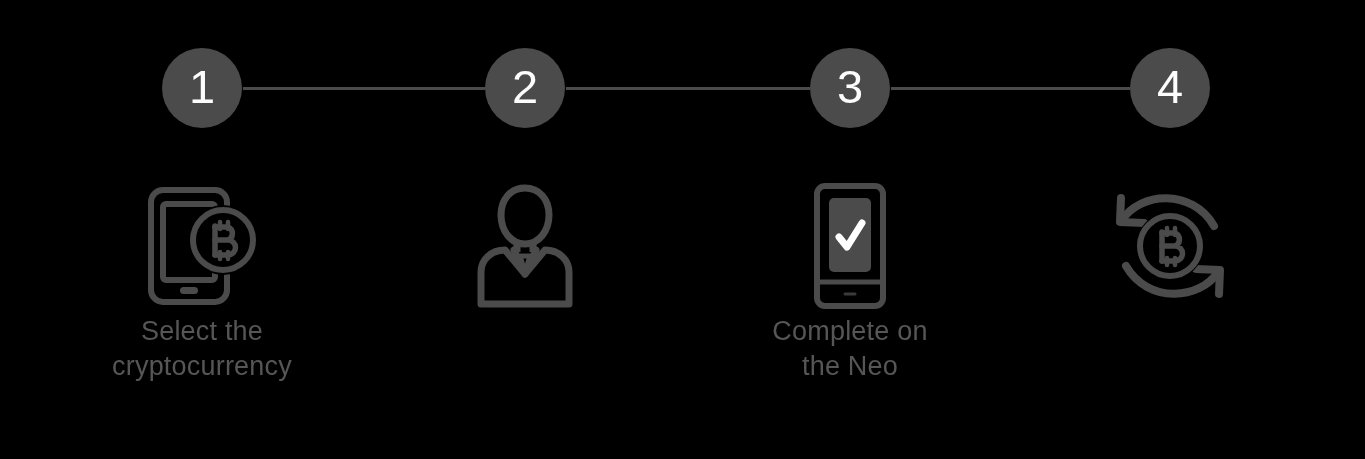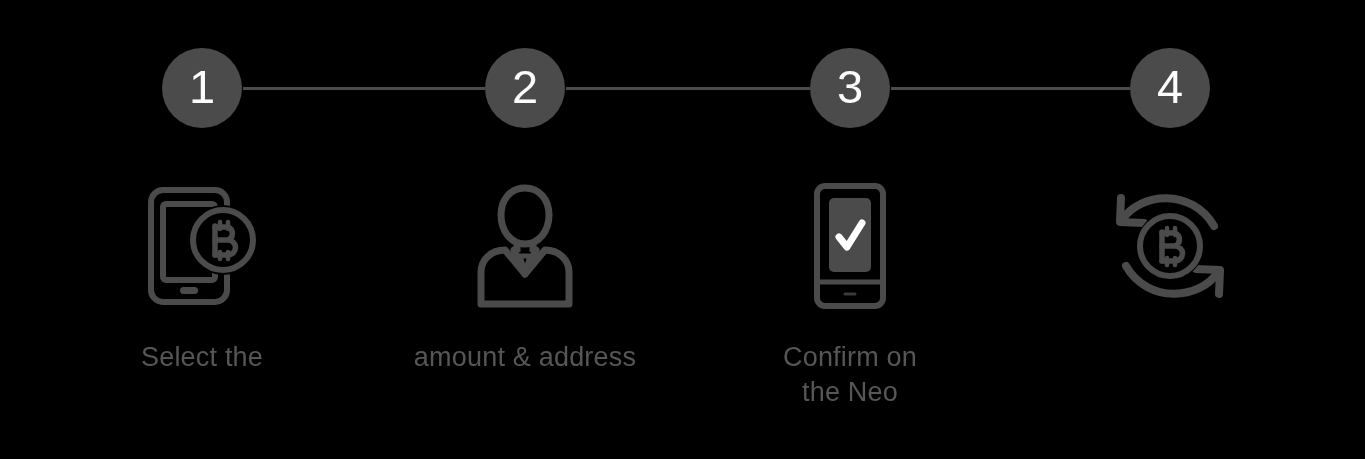--- a/index.html
+++ b/index.html
@@ -74,21 +74,21 @@
     width: 140px;
     height: 128px;
     display: flex;
     align-items: center;
     justify-content: center;
   }
   .icon-box svg { display: block; }
 
   .caption {
     position: absolute;
-    top: 340px;
+    top: 314px;
     width: 300px;
     text-align: center;
     color: #565656;
     font-size: 27px;
     line-height: 35px;
     font-weight: 400;
     letter-spacing: 0.2px;
     user-select: none;
   }
   .caption .cap-line { display: block; white-space: nowrap; }
@@ -123,20 +123,21 @@
         <path d="M78 44 L78 73" stroke="#4b4b4b" stroke-width="5.5" stroke-linecap="round"></path>
         <path d="M83 40 L83 47" stroke="#4b4b4b" stroke-width="4.5" stroke-linecap="round"></path>
         <path d="M91 40 L91 47" stroke="#4b4b4b" stroke-width="4.5" stroke-linecap="round"></path>
         <path d="M83 70 L83 77" stroke="#4b4b4b" stroke-width="4.5" stroke-linecap="round"></path>
         <path d="M91 70 L91 77" stroke="#4b4b4b" stroke-width="4.5" stroke-linecap="round"></path>
         <path d="M78 45 L91 45 A7 7 0 0 1 91 58 L78 58 L91 58 A7.5 7.5 0 0 1 91 73 L78 73" stroke="#4b4b4b" stroke-width="5.5" fill="none" stroke-linecap="round" stroke-linejoin="round"></path>
       </svg>
     </div>
     <div class="caption">
       <span class="cap-line">Select the</span>
+      <span class="cap-line">cryptocurrency</span>
     </div>
   </div>
 
   <div class="step" style="left:375px;">
     <div class="circle">
       <span>2</span>
     </div>
     <div class="icon-box" style="left:80px;">
       <svg width="120" height="128" viewBox="0 0 120 128" fill="none">
 
@@ -148,21 +149,20 @@
         <path d="M16 122 L16 90 C16 78 26 68 40 68
                  L60 92
                  L80 68 C94 68 104 78 104 90 L104 122 Z" stroke="#4b4b4b" stroke-width="7" fill="none" stroke-linejoin="round" stroke-linecap="round"></path>
 
         <path d="M49 68 L60 92 L71 68" stroke="#4b4b4b" stroke-width="7" fill="none" stroke-linejoin="round" stroke-linecap="round"></path>
 
         <path d="M55 74 L60 90 L65 74 Z" stroke="#4b4b4b" stroke-width="5" fill="none" stroke-linejoin="round"></path>
       </svg>
     </div>
     <div class="caption">
-      <span class="cap-line">amount &amp; address</span>
     </div>
   </div>
 
   <div class="step" style="left:700px;">
     <div class="circle">
       <span>3</span>
     </div>
     <div class="icon-box" style="left:80px;">
       <svg width="110" height="128" viewBox="0 0 110 128" fill="none">
 
@@ -171,21 +171,21 @@
         <path d="M25 100 L85 100" stroke="#4b4b4b" stroke-width="5"></path>
 
         <rect x="34" y="16" width="42" height="74" rx="5" ry="5" fill="#4b4b4b"></rect>
 
         <path d="M44 55 L52 65 L67 41" stroke="#ffffff" stroke-width="7" fill="none" stroke-linecap="round" stroke-linejoin="round"></path>
 
         <path d="M50 112 L60 112" stroke="#3a3a3a" stroke-width="3" stroke-linecap="round"></path>
       </svg>
     </div>
     <div class="caption">
-      <span class="cap-line">Confirm on</span>
+      <span class="cap-line">Complete on</span>
       <span class="cap-line">the Neo</span>
     </div>
   </div>
 
   <div class="step" style="left:1020px;">
     <div class="circle">
       <span>4</span>
     </div>
     <div class="icon-box" style="left:80px;">
       <svg width="128" height="128" viewBox="0 0 128 128" fill="none">

